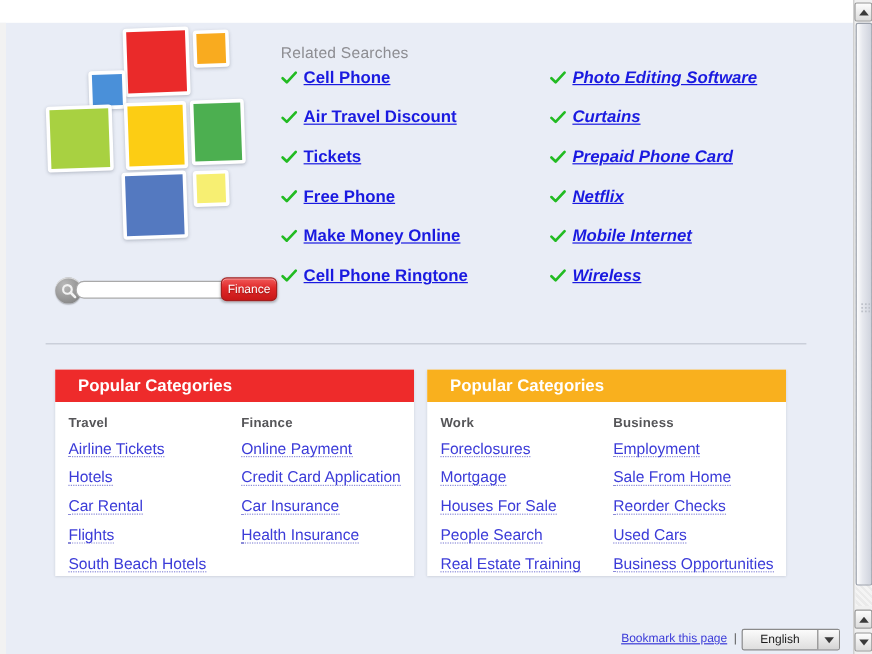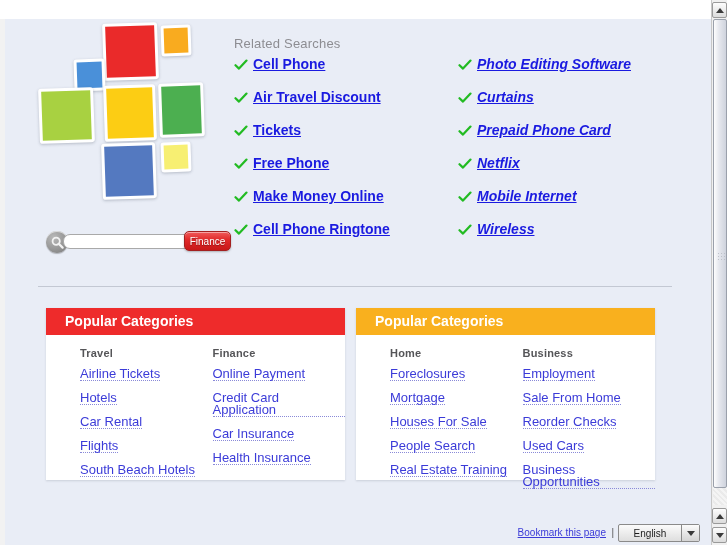--- a/index.html
+++ b/index.html
@@ -145,21 +145,20 @@
     font-size: 14px;
     font-weight: bold;
     box-sizing: border-box;
   }
   .catbox.left  .catbox-header { background: #ee2b2b; }
   .catbox.right .catbox-header { background: #f9b01e; }
   .catbox-body {
     display: flex;
     padding: 12px 0 0 11px;
     box-sizing: border-box;
-    margin-left: 23px;
   }
   .catcol { width: 144px; }
   .catcol-title {
     font-size: 11px;
     font-weight: bold;
     color: #555558;
     margin-bottom: 9px;
     letter-spacing: 0.2px;
   }
   .catlink {
@@ -405,21 +404,21 @@
           <div class="catlink-row"><span class="catlink">Car Insurance</span></div>
           <div class="catlink-row"><span class="catlink">Health Insurance</span></div>
         </div>
       </div>
   </div>
 
   <div class="catbox right" id="catbox-1">
     <div class="catbox-header" style="background: rgb(249, 176, 30);">Popular Categories</div>
     <div class="catbox-body" id="catbody-1">
         <div class="catcol">
-          <div class="catcol-title">Home</div>
+          <div class="catcol-title">Work</div>
           <div class="catlink-row"><span class="catlink">Foreclosures</span></div>
           <div class="catlink-row"><span class="catlink">Mortgage</span></div>
           <div class="catlink-row"><span class="catlink">Houses For Sale</span></div>
           <div class="catlink-row"><span class="catlink">People Search</span></div>
           <div class="catlink-row"><span class="catlink">Real Estate Training</span></div>
         </div>
         <div class="catcol">
           <div class="catcol-title">Business</div>
           <div class="catlink-row"><span class="catlink">Employment</span></div>
           <div class="catlink-row"><span class="catlink">Sale From Home</span></div>

